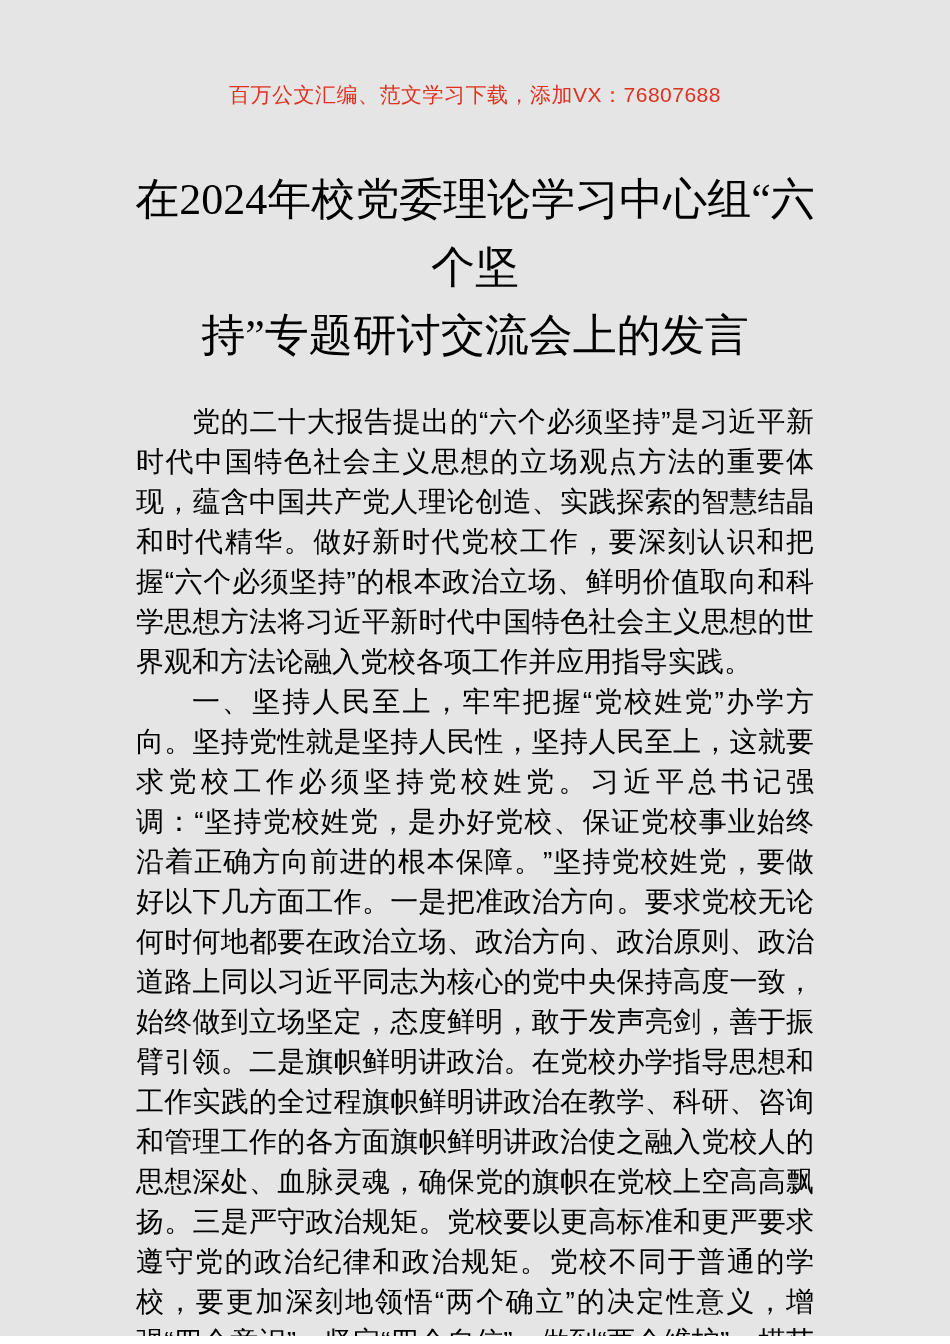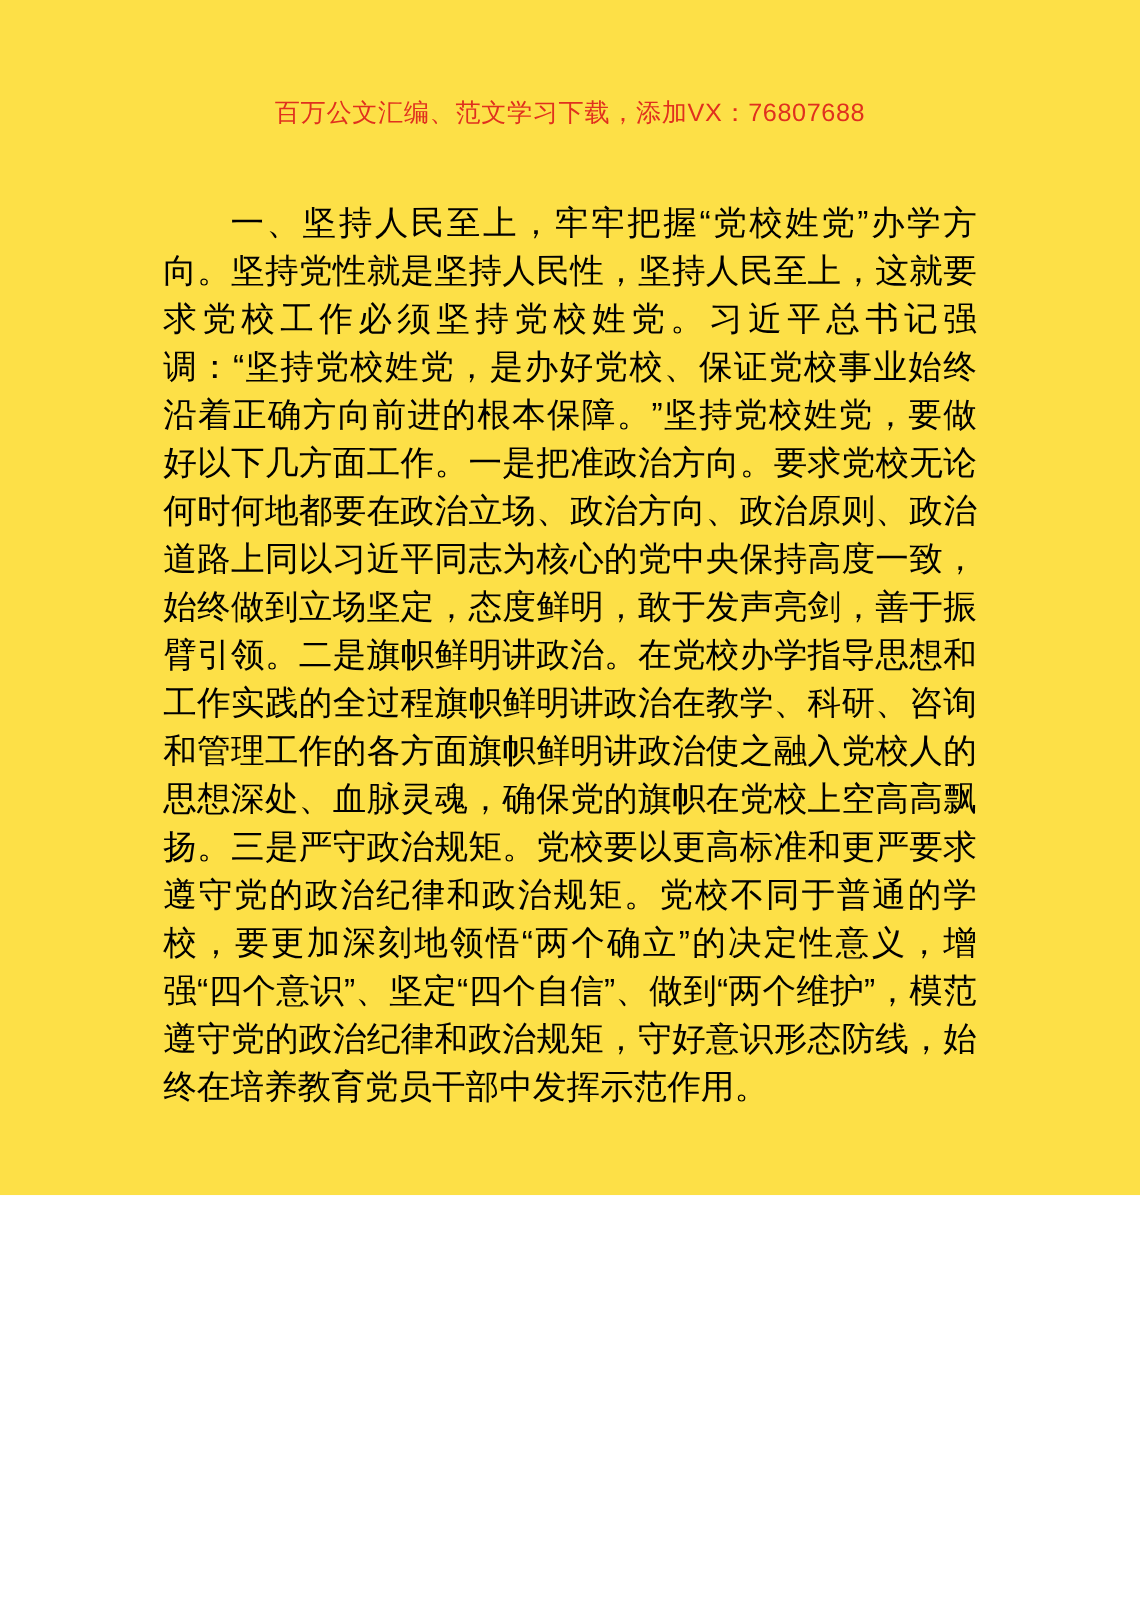--- a/index.html
+++ b/index.html
@@ -1,20 +1,20 @@
 <!DOCTYPE html>
 <html><head>
 <meta charset="utf-8">
 <style>
   html, body { margin: 0; padding: 0; background: #ffffff; }
   .page {
     position: relative;
     width: 950px;
-    height: 996px;
-    background: #fde047;
+    height: 1336px;
+    background: #e5e5e5;
     overflow: hidden;
     font-family: "Liberation Sans", sans-serif;
     color: #000000;
   }
   .notice {
     margin: 82px auto 0;
     text-align: center;
     font-size: 21px;
     line-height: 26px;
     letter-spacing: 0.5px;
@@ -50,19 +50,22 @@
   .doc-body .bold-run { font-weight: 400; }
 </style>
 </head>
 <body>
 
 <div class="page">
 
   <div class="notice" style="color: rgb(224, 48, 30);">百万公文汇编、范文学习下载，添加VX：76807688</div>
 
   <h1 class="title">
+    <span class="title-line">在2024年校党委理论学习中心组“六个坚</span>
+    <span class="title-line">持”专题研讨交流会上的发言</span>
   </h1>
 
   <div class="doc-body">
+    <p>党的二十大报告提出的“六个必须坚持”是习近平新时代中国特色社会主义思想的立场观点方法的重要体现，蕴含中国共产党人理论创造、实践探索的智慧结晶和时代精华。做好新时代党校工作，要深刻认识和把握“六个必须坚持”的根本政治立场、鲜明价值取向和科学思想方法将习近平新时代中国特色社会主义思想的世界观和方法论融入党校各项工作并应用指导实践。</p>
     <p><span>一、坚持人民至上，牢牢把握“党校姓党”办学方向。坚持党性就是坚持人民性，坚持人民至上，这就要求党校工作必须坚持党校姓党。习近平总书记强调：“坚持党校姓党，是办好党校、保证党校事业始终沿着正确方向前进的根本保障。”坚持党校姓党，要做好以下几方面工作。</span><span class="bold-run">一是把准政治方向。</span><span>要求党校无论何时何地都要在政治立场、政治方向、政治原则、政治道路上同以习近平同志为核心的党中央保持高度一致，始终做到立场坚定，态度鲜明，敢于发声亮剑，善于振臂引领。</span><span class="bold-run">二是旗帜鲜明讲政治。</span><span>在党校办学指导思想和工作实践的全过程旗帜鲜明讲政治在教学、科研、咨询和管理工作的各方面旗帜鲜明讲政治使之融入党校人的思想深处、血脉灵魂，确保党的旗帜在党校上空高高飘扬。</span><span class="bold-run">三是严守政治规矩。</span><span>党校要以更高标准和更严要求遵守党的政治纪律和政治规矩。党校不同于普通的学校，要更加深刻地领悟“两个确立”的决定性意义，增强“四个意识”、坚定“四个自信”、做到“两个维护”，模范遵守党的政治纪律和政治规矩，守好意识形态防线，始终在培养教育党员干部中发挥示范作用。</span></p>
   </div>
 
 </div>
 
 </body></html>

